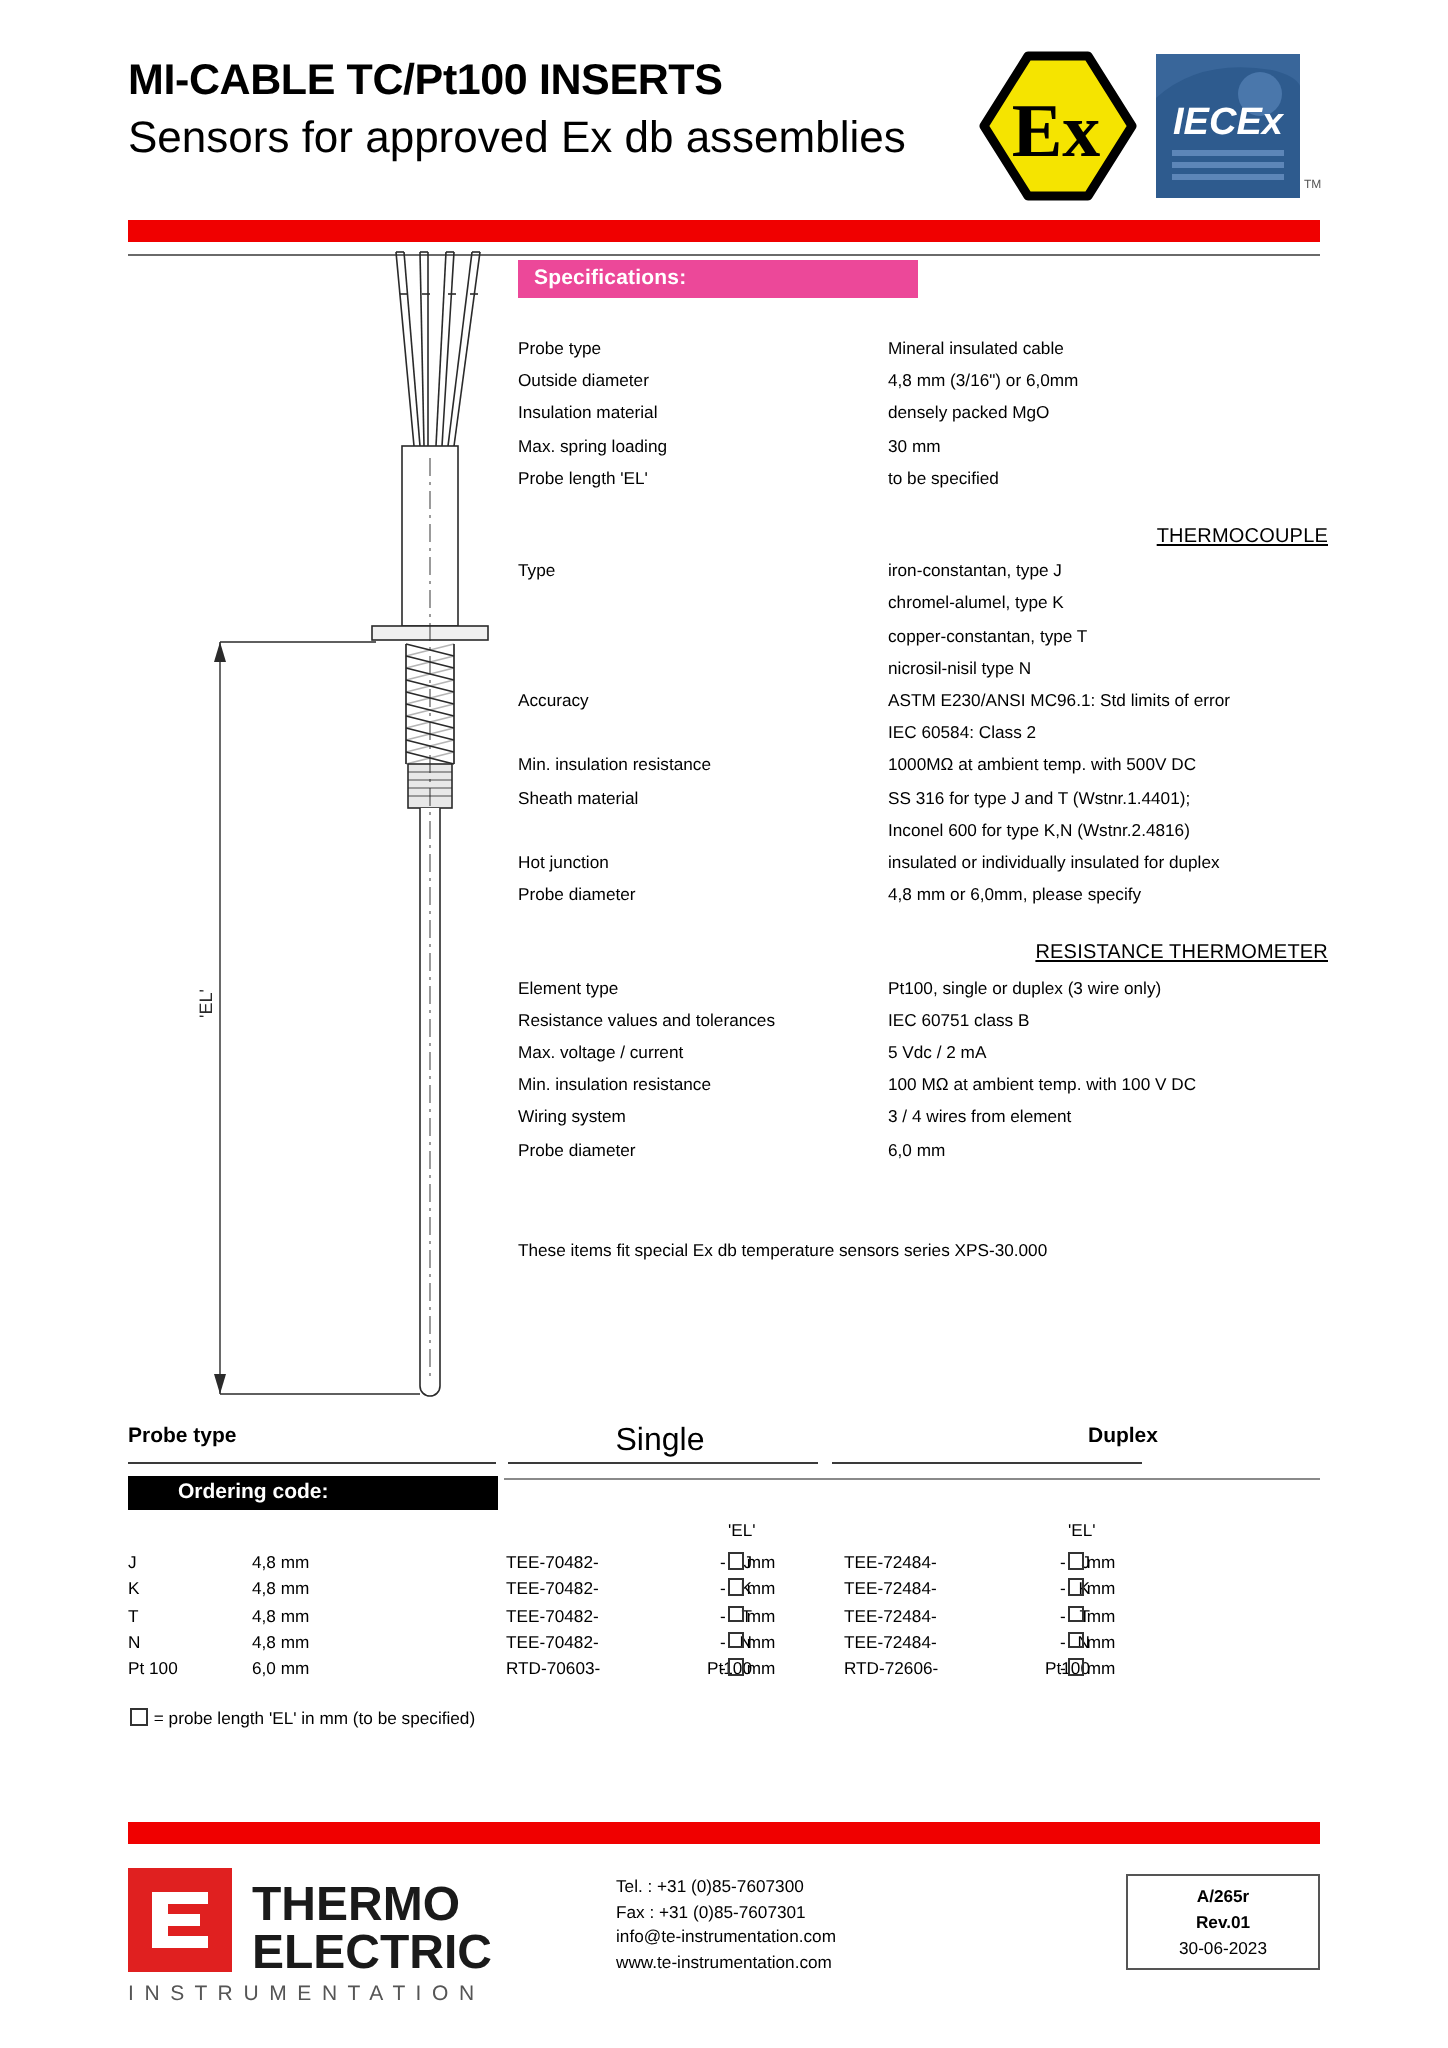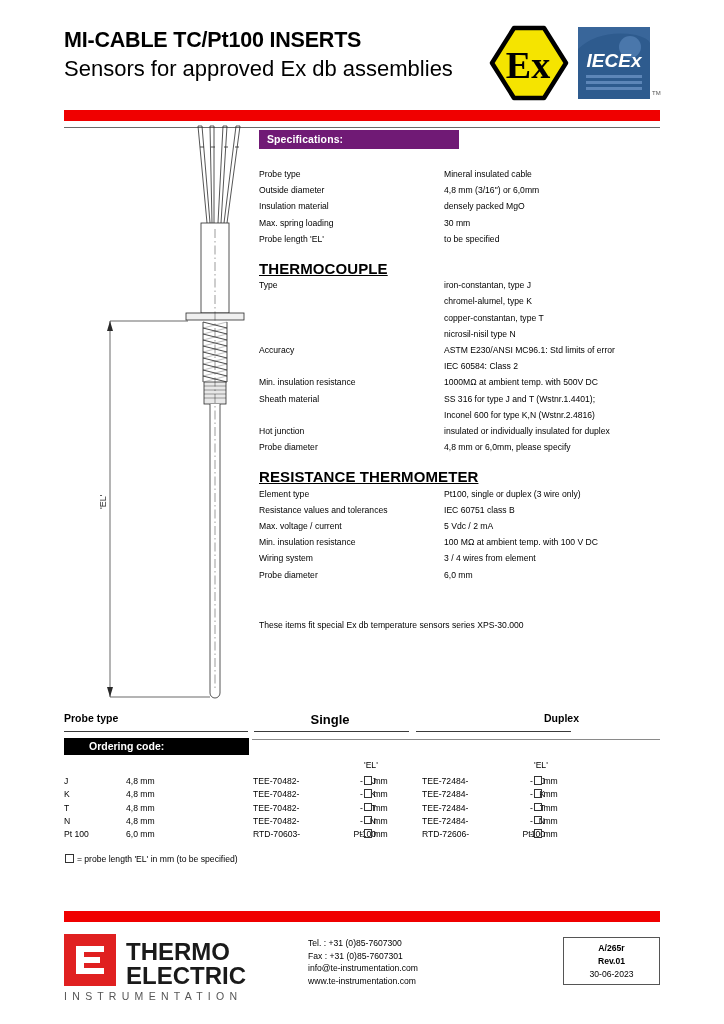--- a/index.html
+++ b/index.html
@@ -95,44 +95,45 @@
   }
 
   
   .spec-panel {
     position: absolute;
     left: 259px;
     top: 130px;
     width: 405px;
   }
   .black-bar {
-    background: #701a75;
+    background: #ec4899;
     color: #ffffff;
     font-size: 10.5px;
     font-weight: bold;
     padding: 3px 0 3px 8px;
     display: block;
     letter-spacing: 0.1px;
   }
   .bar-specifications { width: 192px; height: 14px; line-height: 14px; padding-top: 2px; padding-bottom: 3px; box-sizing: content-box; }
   .spec-rows { margin-top: 17px; }
   .spec-row {
     display: flex;
     font-size: 8.6px;
     line-height: 16.2px;
   }
   .spec-label { width: 185px; flex: 0 0 185px; }
   .spec-value { flex: 1; }
   .section-head {
-    font-size: 15px;
-    font-weight: bold;
+    font-size: 10px;
+    font-weight: normal;
     text-decoration: underline;
     line-height: 16.2px;
     margin-top: 14px;
     letter-spacing: 0.1px;
+    text-align: right;
   }
   .note-line {
     font-size: 8.6px;
     line-height: 16px;
     margin-top: 34px;
   }
 
   
   .order-section {
     position: absolute;
@@ -144,21 +145,21 @@
     position: relative;
     height: 22px;
   }
   .oh-probe {
     position: absolute; left: 0; top: 0;
     font-size: 10.5px; font-weight: bold;
   }
   .oh-single {
     position: absolute; left: 186px; top: 0; width: 160px;
     text-align: center;
-    font-size: 13px; font-weight: bold;
+    font-size: 16px; font-weight: normal;
   }
   .oh-duplex {
     position: absolute; left: 345px; top: 0; width: 170px;
     text-align: right;
     font-size: 10.5px; font-weight: bold;
   }
   .rule-probe {
     position: absolute; left: 0; top: 19px; width: 184px; height: 1.2px; background: #3a3a3a;
   }
   .rule-single {

